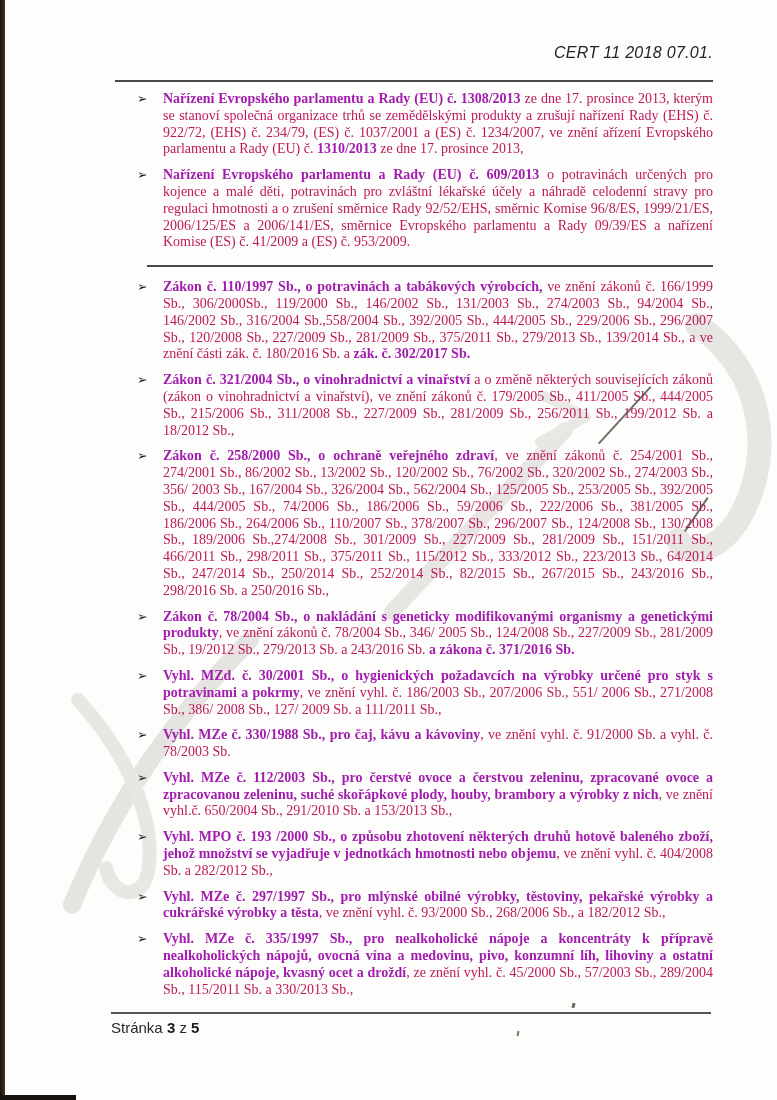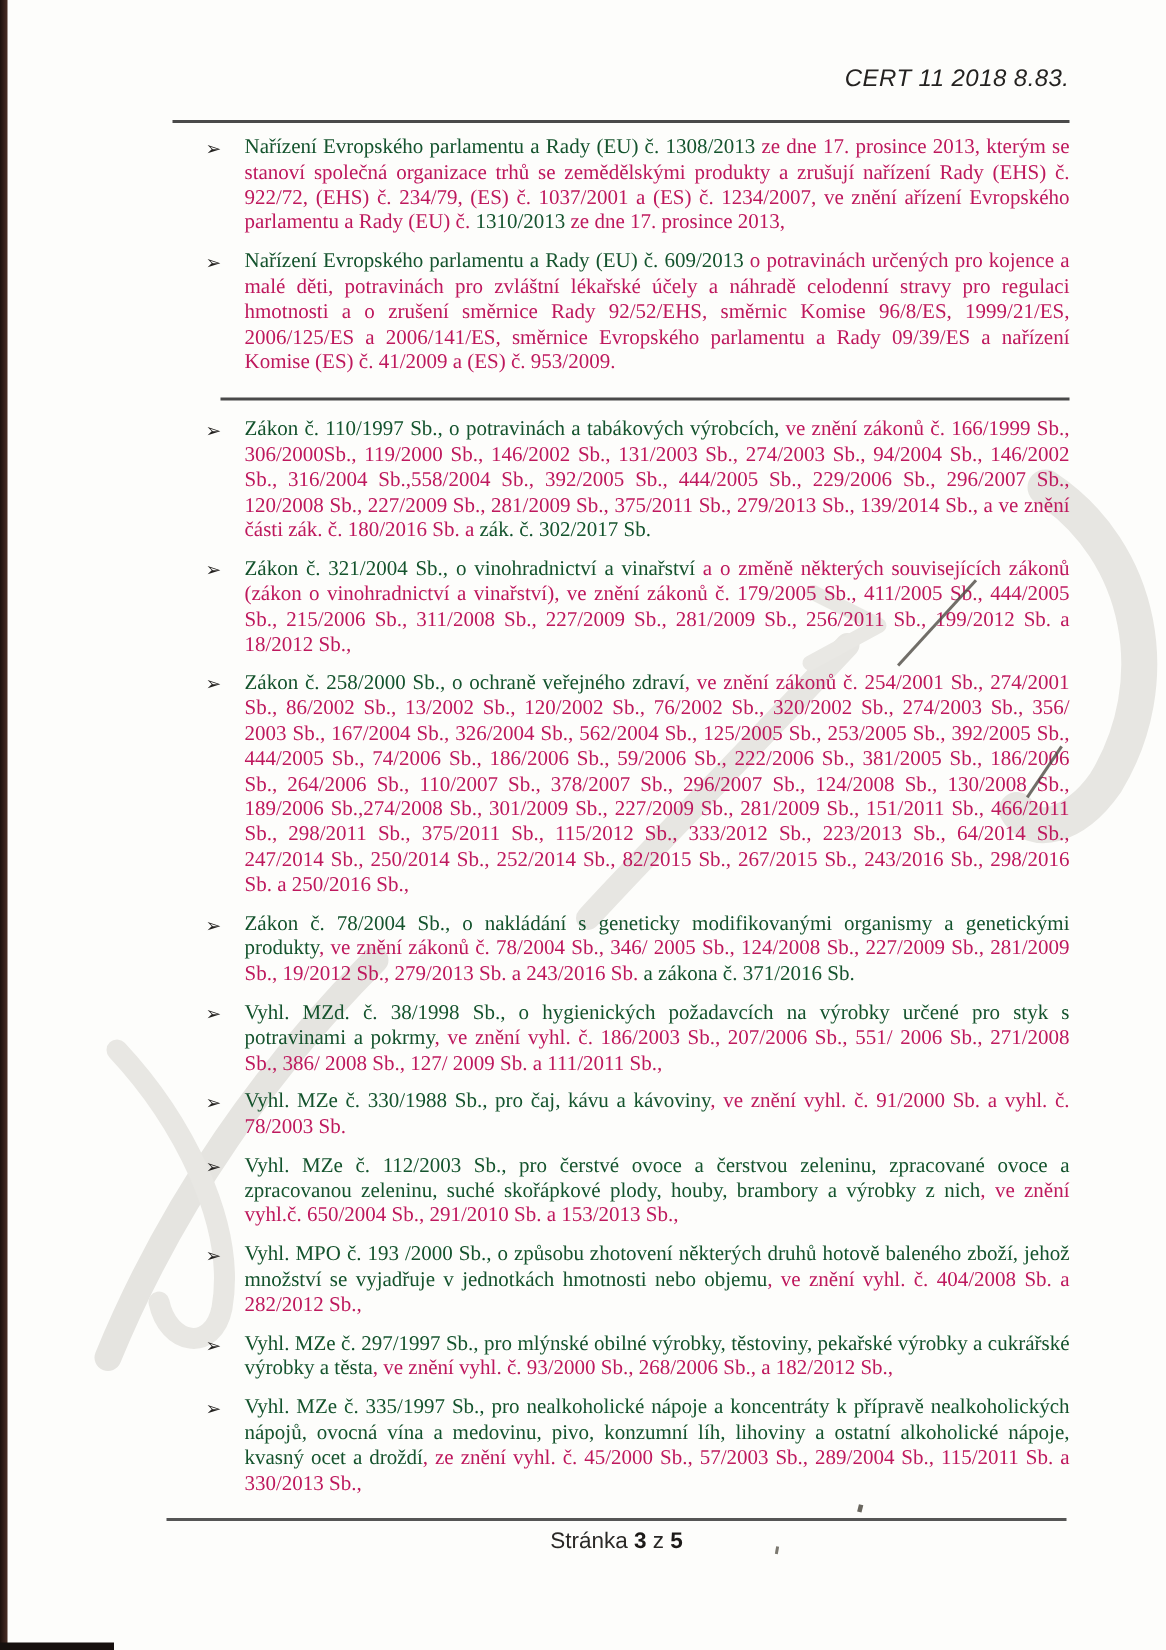--- a/index.html
+++ b/index.html
@@ -21,26 +21,26 @@
     font-family:"Liberation Sans","DejaVu Sans",sans-serif;
     font-style:italic;font-size:16px;color:#242220;letter-spacing:.3px;z-index:1;
   }
   .header-rule{position:absolute;top:80px;left:115px;width:598px;height:2px;background:#4a4a4a;z-index:1;}
   
   .legal-list{position:absolute;left:137px;top:91px;width:576px;z-index:1;}
   .item{position:relative;padding-left:26px;margin-bottom:9px;
     font-size:14px;line-height:16.8px;text-align:justify;}
   .bullet{position:absolute;left:0;top:0;font-size:12.5px;color:#242220;}
   .seg{color:#be185d;}
-  .seg.bold{font-weight:normal;color:#14532d;}
+  .seg.bold{font-weight:bold;color:#a21caf;}
   .divider{margin:14px 0 12px 10px;width:566px;border-top:2px solid #4a4a4a;height:0;}
   
   .footer-rule{position:absolute;top:1012px;left:111px;width:600px;height:2px;background:#555;z-index:1;}
   .footer{
-    position:absolute;top:1019px;left:111px;width:600px;text-align:center;
+    position:absolute;top:1019px;left:111px;width:600px;
     font-family:"Liberation Sans","DejaVu Sans",sans-serif;font-size:15px;color:#2a2826;z-index:1;
   }
   .footer b{font-weight:bold;color:#1c1a18;}
   
   .pen-stroke{position:absolute;height:1.6px;background:#4e4a44;opacity:.8;transform-origin:0 0;z-index:2;}
   .pen-stroke.s1{left:598px;top:443px;width:77px;transform:rotate(-47.6deg);}
   .pen-stroke.s2{left:684px;top:531px;width:41px;transform:rotate(-56deg);}
   .stray-mark{position:absolute;background:#6a675f;z-index:2;}
   .stray-mark.m1{left:572px;top:1003px;width:2.5px;height:5px;transform:rotate(14deg);}
   .stray-mark.m2{left:517px;top:1031px;width:2px;height:5px;transform:rotate(10deg);background:#7b786f;}
@@ -52,32 +52,32 @@
   <path d="M 250 640 C 180 710 115 800 72 905" fill="none" stroke="#e5e4e0" stroke-width="18" stroke-linecap="round"></path>
   <path d="M 78 700 C 120 745 158 815 148 872 C 142 902 112 897 106 868" fill="none" stroke="#e8e7e3" stroke-width="14" stroke-linecap="round"></path>
   <path d="M 565 430 C 495 505 435 565 392 612" fill="none" stroke="#e7e6e2" stroke-width="16" stroke-linecap="round"></path>
   <path d="M 542 395 L 586 417 L 540 442" fill="none" stroke="#e9e8e4" stroke-width="10" stroke-linecap="round" stroke-linejoin="round"></path>
   <path d="M 697 325 C 762 368 778 455 737 522 C 716 552 688 558 678 540" fill="none" stroke="#e7e6e2" stroke-width="24" stroke-linecap="round"></path>
 </svg>
 
 <div class="scan-edge-left"></div>
 <div class="scan-edge-bottom"></div>
 
-<div class="header">CERT 11 2018 8.83.</div>
+<div class="header">CERT 11 2018 07.01.</div>
 <div class="header-rule"></div>
 
 <div class="legal-list">
     <div class="item"><span class="bullet">➢</span><span class="seg bold">Nařízení Evropského parlamentu a Rady (EU) č. 1308/2013</span><span class="seg"> ze dne 17. prosince 2013, kterým se stanoví společná organizace trhů se zemědělskými produkty a zrušují nařízení Rady (EHS) č. 922/72, (EHS) č. 234/79, (ES) č. 1037/2001 a (ES) č. 1234/2007, ve znění ařízení Evropského parlamentu a Rady (EU) č. </span><span class="seg bold">1310/2013</span><span class="seg"> ze dne 17. prosince 2013,</span></div>
     <div class="item"><span class="bullet">➢</span><span class="seg bold">Nařízení Evropského parlamentu a Rady (EU) č. 609/2013</span><span class="seg"> o potravinách určených pro kojence a malé děti, potravinách pro zvláštní lékařské účely a náhradě celodenní stravy pro regulaci hmotnosti a o zrušení směrnice Rady 92/52/EHS, směrnic Komise 96/8/ES, 1999/21/ES, 2006/125/ES a 2006/141/ES, směrnice Evropského parlamentu a Rady 09/39/ES a nařízení Komise (ES) č. 41/2009 a (ES) č. 953/2009.</span></div>
     <div class="divider"></div>
     <div class="item"><span class="bullet">➢</span><span class="seg bold">Zákon č. 110/1997 Sb., o potravinách a tabákových výrobcích,</span><span class="seg"> ve znění zákonů č. 166/1999 Sb., 306/2000Sb., 119/2000 Sb., 146/2002 Sb., 131/2003 Sb., 274/2003 Sb., 94/2004 Sb., 146/2002 Sb., 316/2004 Sb.,558/2004 Sb., 392/2005 Sb., 444/2005 Sb., 229/2006 Sb., 296/2007 Sb., 120/2008 Sb., 227/2009 Sb., 281/2009 Sb., 375/2011 Sb., 279/2013 Sb., 139/2014 Sb., a ve znění části zák. č. 180/2016 Sb. a </span><span class="seg bold">zák. č. 302/2017 Sb.</span></div>
     <div class="item"><span class="bullet">➢</span><span class="seg bold">Zákon č. 321/2004 Sb., o vinohradnictví a vinařství</span><span class="seg"> a o změně některých souvisejících zákonů (zákon o vinohradnictví a vinařství), ve znění zákonů č. 179/2005 Sb., 411/2005 Sb., 444/2005 Sb., 215/2006 Sb., 311/2008 Sb., 227/2009 Sb., 281/2009 Sb., 256/2011 Sb., 199/2012 Sb. a 18/2012 Sb.,</span></div>
     <div class="item"><span class="bullet">➢</span><span class="seg bold">Zákon č. 258/2000 Sb., o ochraně veřejného zdraví</span><span class="seg">, ve znění zákonů č. 254/2001 Sb., 274/2001 Sb., 86/2002 Sb., 13/2002 Sb., 120/2002 Sb., 76/2002 Sb., 320/2002 Sb., 274/2003 Sb., 356/ 2003 Sb., 167/2004 Sb., 326/2004 Sb., 562/2004 Sb., 125/2005 Sb., 253/2005 Sb., 392/2005 Sb., 444/2005 Sb., 74/2006 Sb., 186/2006 Sb., 59/2006 Sb., 222/2006 Sb., 381/2005 Sb., 186/2006 Sb., 264/2006 Sb., 110/2007 Sb., 378/2007 Sb., 296/2007 Sb., 124/2008 Sb., 130/2008 Sb., 189/2006 Sb.,274/2008 Sb., 301/2009 Sb., 227/2009 Sb., 281/2009 Sb., 151/2011 Sb., 466/2011 Sb., 298/2011 Sb., 375/2011 Sb., 115/2012 Sb., 333/2012 Sb., 223/2013 Sb., 64/2014 Sb., 247/2014 Sb., 250/2014 Sb., 252/2014 Sb., 82/2015 Sb., 267/2015 Sb., 243/2016 Sb., 298/2016 Sb. a 250/2016 Sb.,</span></div>
     <div class="item"><span class="bullet">➢</span><span class="seg bold">Zákon č. 78/2004 Sb., o nakládání s geneticky modifikovanými organismy a genetickými produkty</span><span class="seg">, ve znění zákonů č. 78/2004 Sb., 346/ 2005 Sb., 124/2008 Sb., 227/2009 Sb., 281/2009 Sb., 19/2012 Sb., 279/2013 Sb. a 243/2016 Sb.</span><span class="seg bold"> a zákona č. 371/2016 Sb.</span></div>
-    <div class="item"><span class="bullet">➢</span><span class="seg bold">Vyhl. MZd. č. 38/1998 Sb., o hygienických požadavcích na výrobky určené pro styk s potravinami a pokrmy</span><span class="seg">, ve znění vyhl. č. 186/2003 Sb., 207/2006 Sb., 551/ 2006 Sb., 271/2008 Sb., 386/ 2008 Sb., 127/ 2009 Sb. a 111/2011 Sb.,</span></div>
+    <div class="item"><span class="bullet">➢</span><span class="seg bold">Vyhl. MZd. č. 30/2001 Sb., o hygienických požadavcích na výrobky určené pro styk s potravinami a pokrmy</span><span class="seg">, ve znění vyhl. č. 186/2003 Sb., 207/2006 Sb., 551/ 2006 Sb., 271/2008 Sb., 386/ 2008 Sb., 127/ 2009 Sb. a 111/2011 Sb.,</span></div>
     <div class="item"><span class="bullet">➢</span><span class="seg bold">Vyhl. MZe č. 330/1988 Sb., pro čaj, kávu a kávoviny</span><span class="seg">, ve znění vyhl. č. 91/2000 Sb. a vyhl. č. 78/2003 Sb.</span></div>
     <div class="item"><span class="bullet">➢</span><span class="seg bold">Vyhl. MZe č. 112/2003 Sb., pro čerstvé ovoce a čerstvou zeleninu, zpracované ovoce a zpracovanou zeleninu, suché skořápkové plody, houby, brambory a výrobky z nich</span><span class="seg">, ve znění vyhl.č. 650/2004 Sb., 291/2010 Sb. a 153/2013 Sb.,</span></div>
     <div class="item"><span class="bullet">➢</span><span class="seg bold">Vyhl. MPO č. 193 /2000 Sb., o způsobu zhotovení některých druhů hotově baleného zboží, jehož množství se vyjadřuje v jednotkách hmotnosti nebo objemu</span><span class="seg">, ve znění vyhl. č. 404/2008 Sb. a 282/2012 Sb.,</span></div>
     <div class="item"><span class="bullet">➢</span><span class="seg bold">Vyhl. MZe č. 297/1997 Sb., pro mlýnské obilné výrobky, těstoviny, pekařské výrobky a cukrářské výrobky a těsta</span><span class="seg">, ve znění vyhl. č. 93/2000 Sb., 268/2006 Sb., a 182/2012 Sb.,</span></div>
     <div class="item"><span class="bullet">➢</span><span class="seg bold">Vyhl. MZe č. 335/1997 Sb., pro nealkoholické nápoje a koncentráty k přípravě nealkoholických nápojů, ovocná vína a medovinu, pivo, konzumní líh, lihoviny a ostatní alkoholické nápoje, kvasný ocet a droždí</span><span class="seg">, ze znění vyhl. č. 45/2000 Sb., 57/2003 Sb., 289/2004 Sb., 115/2011 Sb. a 330/2013 Sb.,</span></div>
   </div>
 
 <div class="pen-stroke s1"></div>
 <div class="pen-stroke s2"></div>
 <div class="stray-mark m1"></div>

